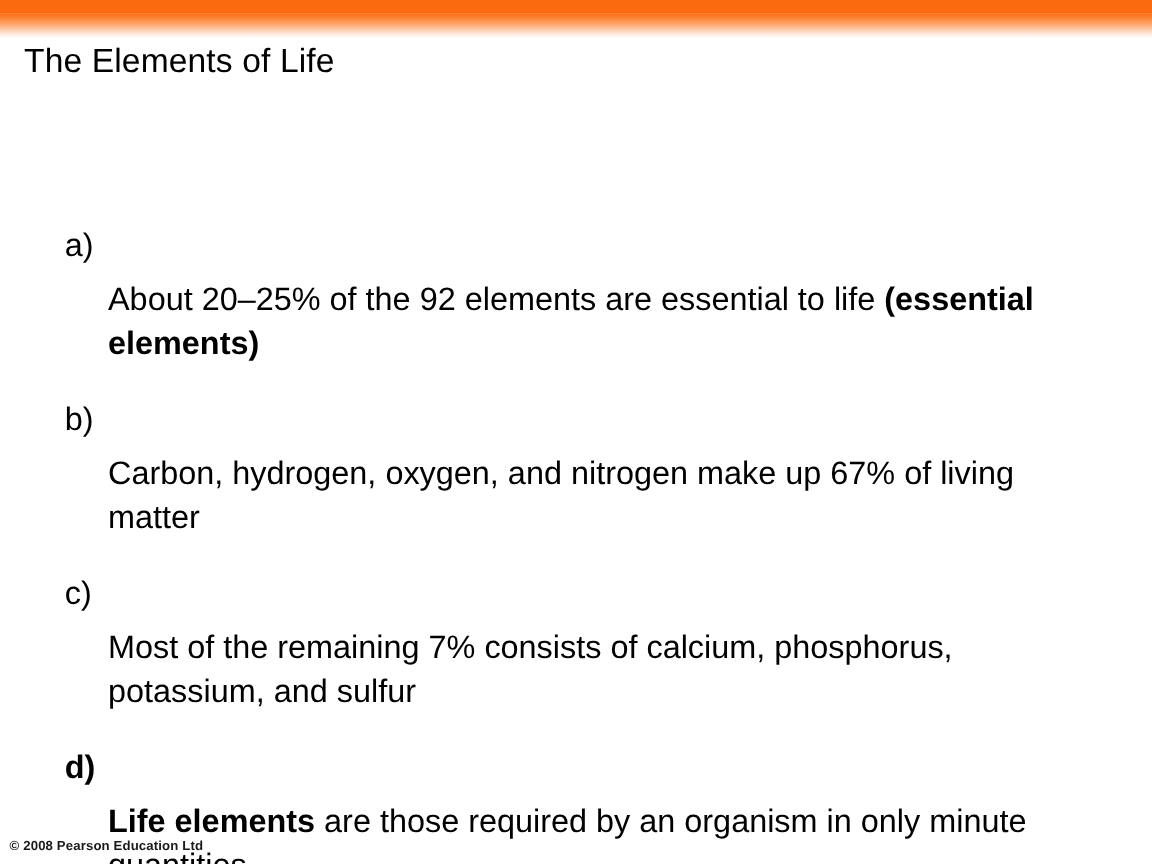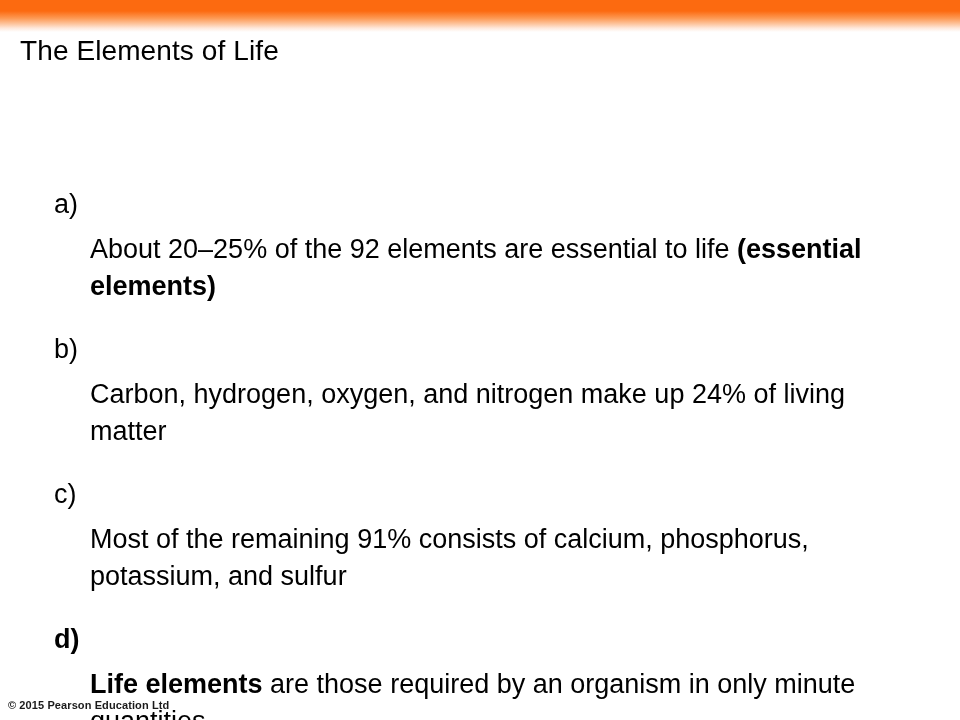--- a/index.html
+++ b/index.html
@@ -130,30 +130,30 @@
 
   <div class="body-list">
 
     <div class="list-item">
       <div class="marker">a)</div>
       <div class="item-text">About 20–25% of the 92 elements are essential to life <b>(essential elements)</b></div>
     </div>
 
     <div class="list-item">
       <div class="marker">b)</div>
-      <div class="item-text">Carbon, hydrogen, oxygen, and nitrogen make up 24% of living matter</div>
+      <div class="item-text">Carbon, hydrogen, oxygen, and nitrogen make up 67% of living matter</div>
     </div>
 
     <div class="list-item">
       <div class="marker">c)</div>
-      <div class="item-text">Most of the remaining 91% consists of calcium, phosphorus, potassium, and sulfur</div>
+      <div class="item-text">Most of the remaining 7% consists of calcium, phosphorus, potassium, and sulfur</div>
     </div>
 
     <div class="list-item">
       <div class="marker bold">d)</div>
       <div class="item-text"><b>Life elements</b> are those required by an organism in only minute quantities</div>
     </div>
 
   </div>
 
-  <div class="footer-copyright">© 2015 Pearson Education Ltd</div>
+  <div class="footer-copyright">© 2008 Pearson Education Ltd</div>
 
 </div>
 
 </body></html>

